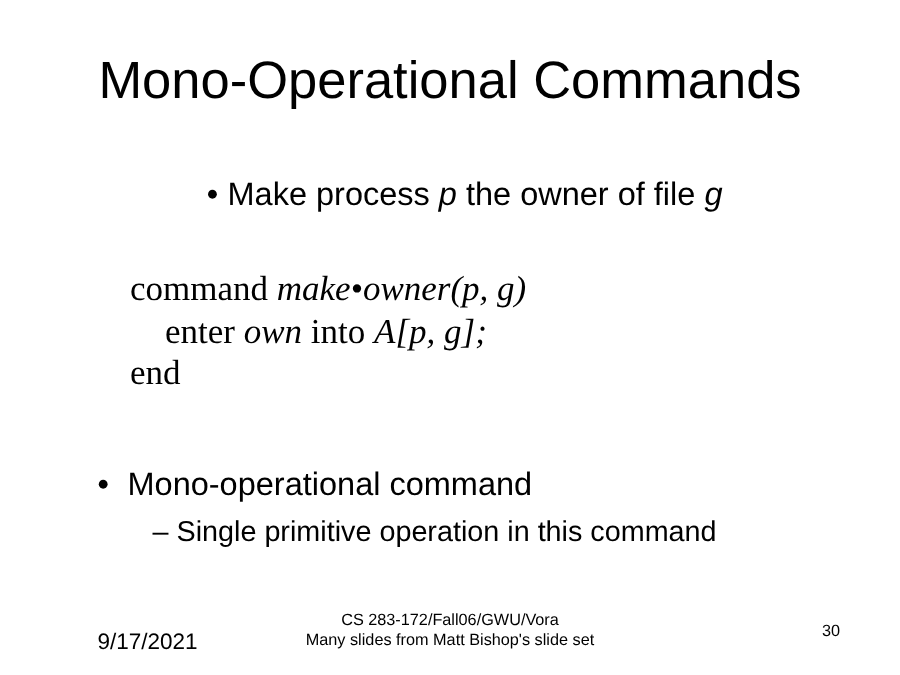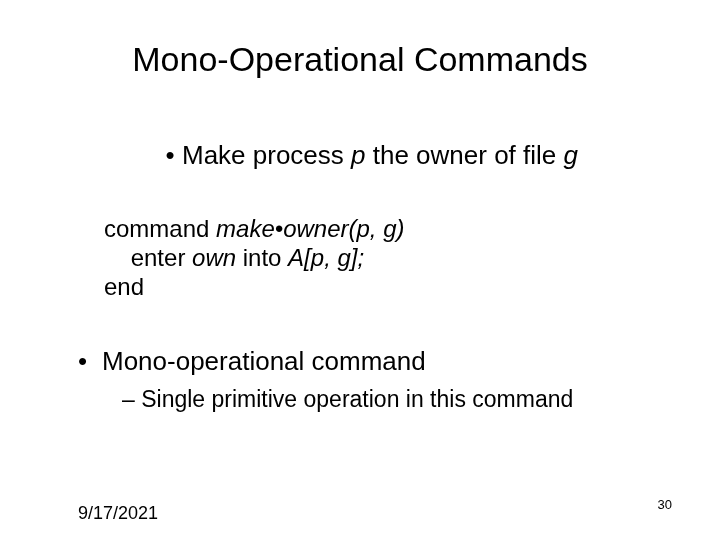--- a/index.html
+++ b/index.html
@@ -17,21 +17,21 @@
     width: 720px;
     height: 540px;
     box-sizing: border-box;
   }
   .title {
     position: absolute;
     top: 40px;
     left: 0;
     width: 720px;
     text-align: center;
-    font-size: 34px;
+    font-size: 42px;
     font-weight: 400;
   }
   .body {
     position: absolute;
     top: 140px;
     left: 78px;
     width: 580px;
   }
   .bullet1 {
     font-size: 26px;
@@ -39,26 +39,26 @@
     margin-bottom: 44px;
     text-align: center;
   }
   .bullet1 .dot {
     display: inline-block;
     width: 24px;
     vertical-align: top;
   }
   .italic { font-style: italic; }
   .code {
-    font-family: Liberation Sans, sans-serif;
-    font-size: 24px;
+    font-family: Liberation Serif, serif;
+    font-size: 28px;
     line-height: 1.2;
     white-space: pre;
     margin-left: 26px;
-    margin-bottom: 44px;
+    margin-bottom: 56px;
   }
   .bullet2 {
     font-size: 26px;
     line-height: 1.2;
     margin-top: 44px;
   }
   .bullet2 .dot {
     display: inline-block;
     width: 24px;
     vertical-align: top;
@@ -109,15 +109,19 @@
 <span>end</span></div>
 
     <div class="bullet2">
       <span class="dot">•</span><span>Mono-operational command</span>
       <div class="sub">– Single primitive operation in this command</div>
     </div>
 
   </div>
 
   <div class="footer-left">9/17/2021</div>
+  <div class="footer-center">
+    <span>CS 283-172/Fall06/GWU/Vora</span><br>
+    <span>Many slides from Matt Bishop's slide set</span>
+  </div>
   <div class="footer-right">30</div>
 
 </div>
 
 </body></html>

